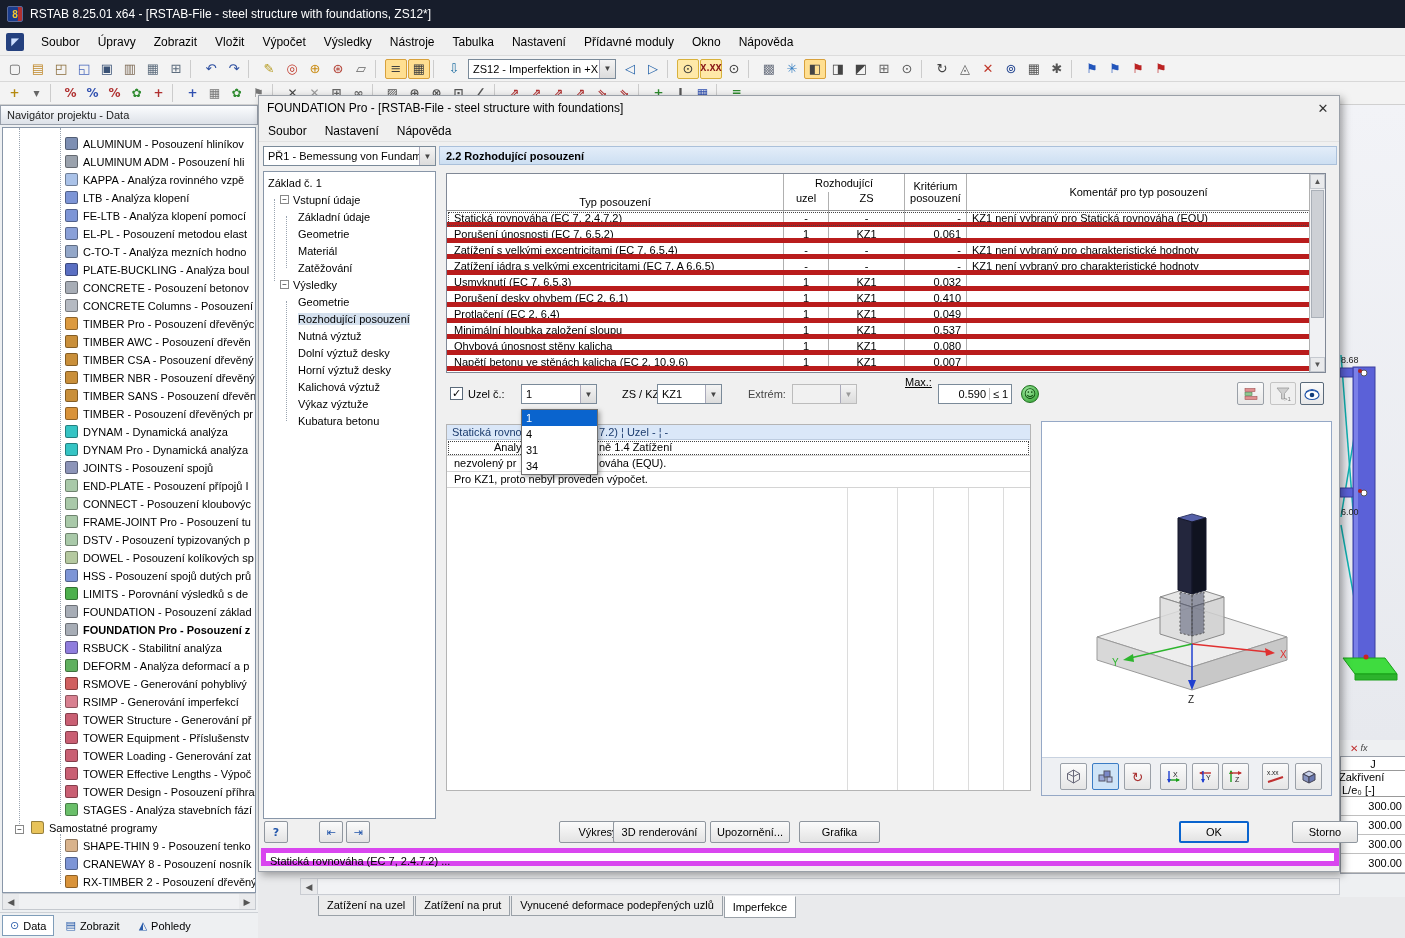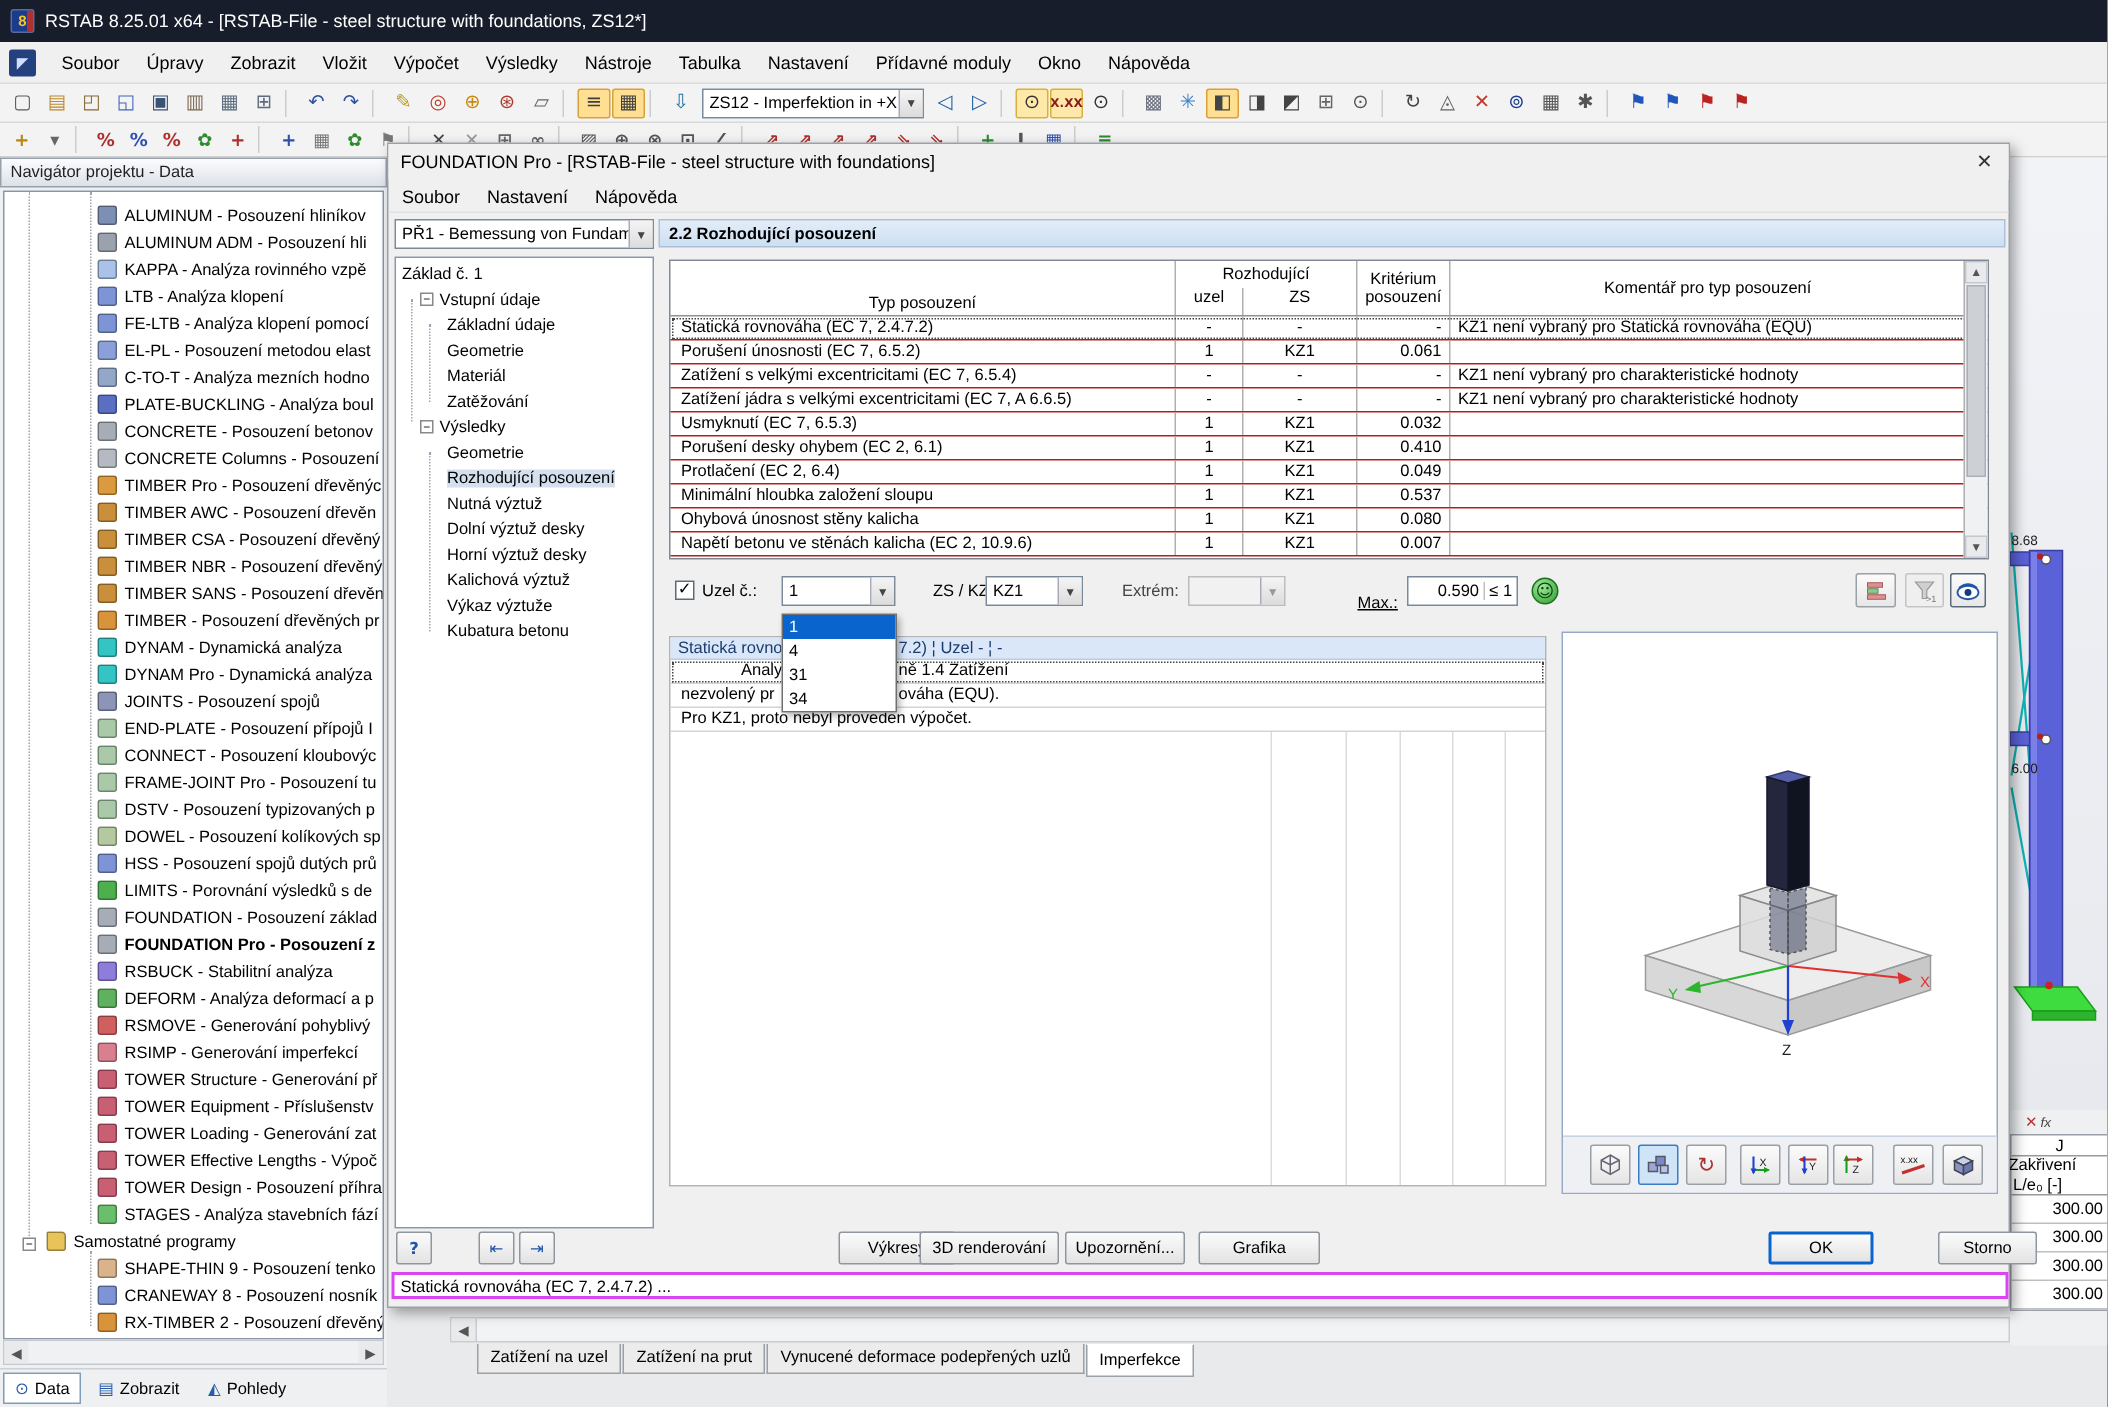--- a/index.html
+++ b/index.html
@@ -124,21 +124,21 @@
   .thead { display:flex; height:37px; border-bottom:1px solid #909090; }
   .th, .th-group, .th-crit { border-right:1px solid #b0b0b0; }
   .th-type { width:337px; display:flex; align-items:flex-end; justify-content:center; padding-bottom:2px; }
   .th-group { width:121px; display:flex; flex-direction:column; }
   .th-gov { height:18px; text-align:center; padding-top:3px; }
   .th-split { flex:1; display:flex; }
   .th-node { width:45px; text-align:center; border-right:1px solid #b0b0b0; }
   .th-zs { flex:1; text-align:center; }
   .th-crit { width:62px; display:flex; flex-direction:column; justify-content:center; text-align:center; }
   .th-comment { width:343px; display:flex; align-items:center; justify-content:center; border-right:none; }
-  .trow { display:flex; height:16px; border-bottom:1px solid #b91c1c; }
+  .trow { display:flex; height:16px; border-bottom:5px solid #b91c1c; }
   .tc { border-right:1px solid #b0b0b0; overflow:hidden; white-space:nowrap; line-height:15px; }
   .tc-type { width:337px; padding-left:7px; }
   .tc-node { width:45px; text-align:center; }
   .tc-zs { width:76px; text-align:center; }
   .tc-crit { width:62px; text-align:right; padding-right:5px; }
   .tc-comment { width:343px; padding-left:5px; border-right:none; }
   .trow.focused { outline:1px dotted #444; outline-offset:-2px; }
   .vscroll { position:absolute; right:0; top:0; width:16px; height:198px; background:#f0f1f3; border-left:1px solid #b0b0b0; }
   .vscroll .sbtn { position:absolute; left:0; width:15px; height:15px; background:#e9eaec; border:1px solid #c5c9cf;
                    display:flex; align-items:center; justify-content:center; font-size:8px; color:#555; }
@@ -190,21 +190,21 @@
           border:1px solid #9aa0a8; border-radius:2px; display:flex; align-items:center; justify-content:center; }
   .p3db.active { background:#cfe4f7; border:1px solid #3b7cc4; }
   .p3db .g { font-family:"DejaVu Sans",sans-serif; font-size:14px; color:#445; }
 
   
   .btn { position:absolute; height:22px; background:linear-gradient(#fbfbfb,#e3e3e3); border:1px solid #8f969e;
          border-radius:2px; display:flex; align-items:center; justify-content:center; top:725px; }
   .btn.primary { border:2px solid #0a64ce; }
   .helpg { color:#2255aa; font-weight:bold; font-family:"DejaVu Sans",sans-serif; }
   .dlg-status { position:absolute; left:2px; top:752px; width:1078px; height:18px; background:#fff;
-                border:2px solid #d946ef; line-height:16px; padding-left:4px; }
+                border:5px solid #d946ef; line-height:16px; padding-left:4px; }
   svg text { font-family:"Liberation Sans",sans-serif; }
 </style>
 </head>
 <body>
 
 <div class="app">
 
   <div class="titlebar">
     <div class="appico">8</div>
     <span>RSTAB 8.25.01 x64 - [RSTAB-File - steel structure with foundations, ZS12*]</span>
@@ -1166,21 +1166,21 @@
     <div class="lbl" style="left:363px; top:292px;">ZS / KZ:</div>
     <div class="combo ctl-combo" style="left:398px; top:288px; width:65px;">
       <span class="cval">KZ1</span>
       <span class="cbtn">▼</span>
     </div>
     <div class="lbl" style="left:489px; top:292px; color:#444;">Extrém:</div>
     <div class="combo ctl-combo disabled" style="left:533px; top:288px; width:65px;">
       <span class="cval"></span>
       <span class="cbtn" style="color:#999;">▼</span>
     </div>
-    <div class="lbl" style="left:646px; top:300px;text-decoration:underline;">Max.:</div>
+    <div class="lbl" style="left:646px; top:280px;text-decoration:underline;">Max.:</div>
     <div class="maxfield">
       <span class="maxv">0.590</span>
       <span class="maxc">≤ 1</span>
     </div>
     <div class="smiley">☺</div>
 
     <div class="icobtn" style="left:978px; top:286px; width:27px; height:23px;">
       <svg width="18" height="18" viewBox="0 0 18 18">
         <rect x="3" y="3.5" width="10" height="3" fill="#e09090" stroke="#a05050" stroke-width=".6"></rect>
         <rect x="3" y="7.5" width="7" height="3" fill="#90c890" stroke="#508050" stroke-width=".6"></rect>

